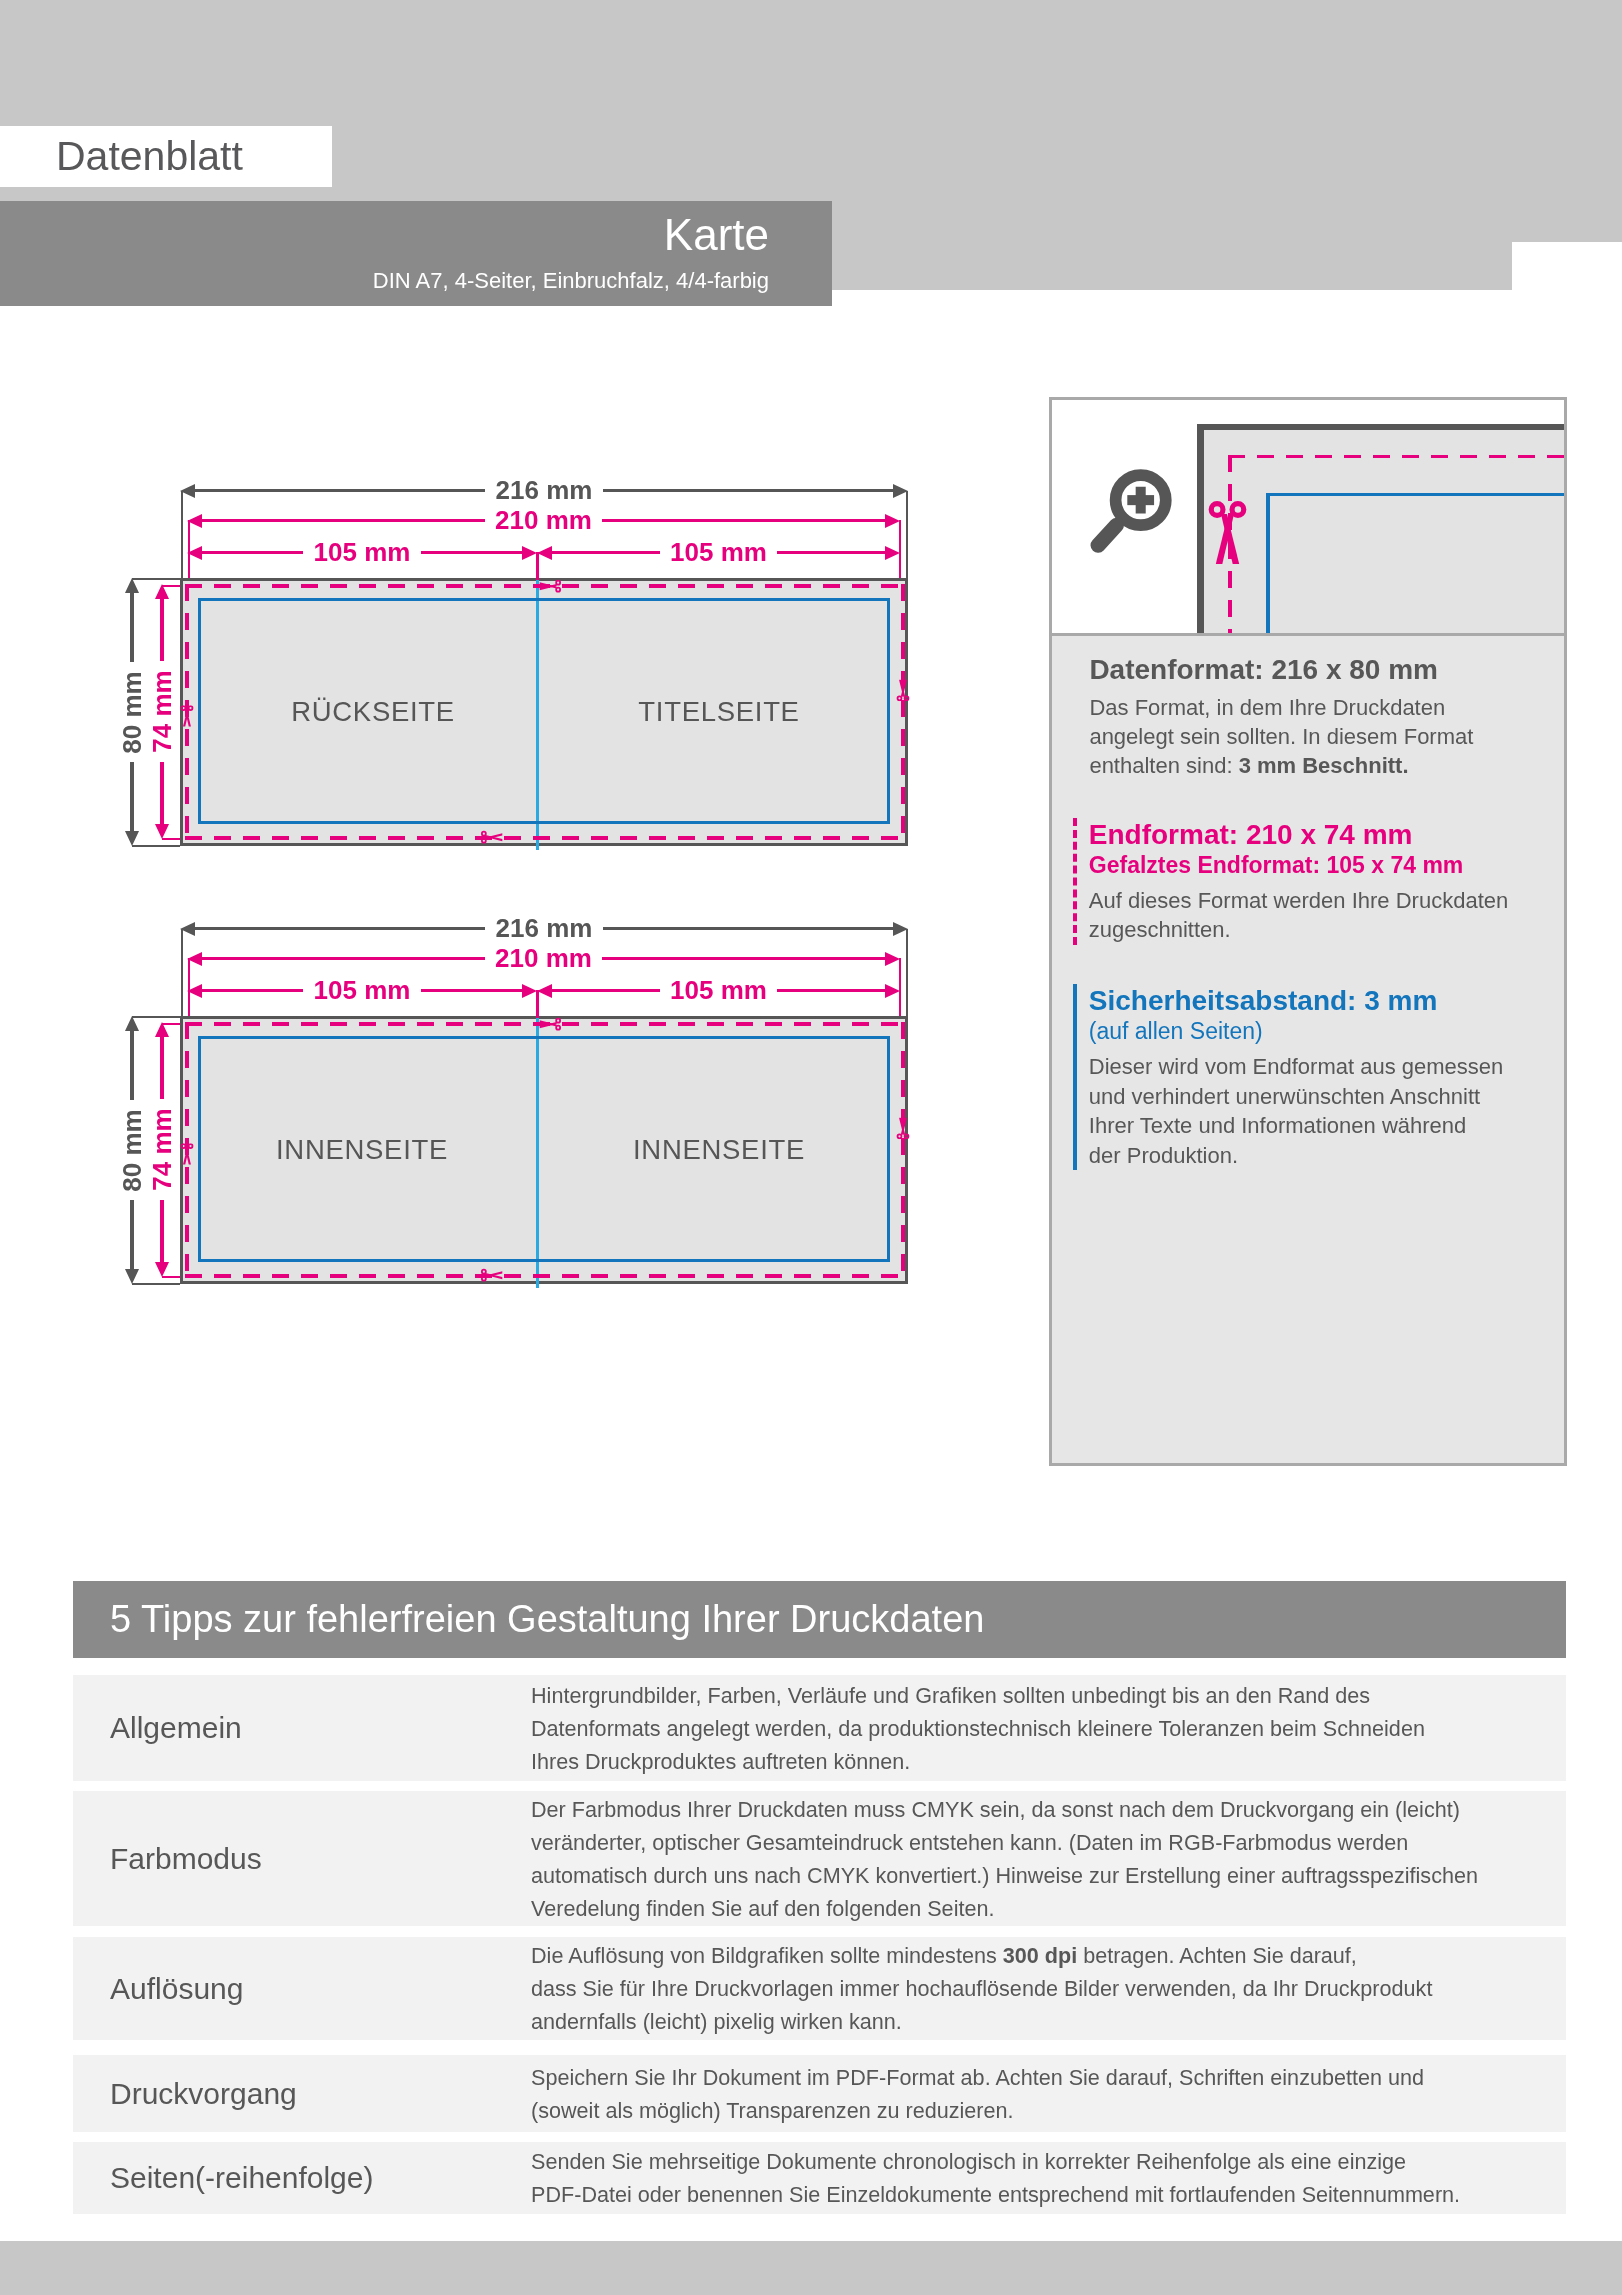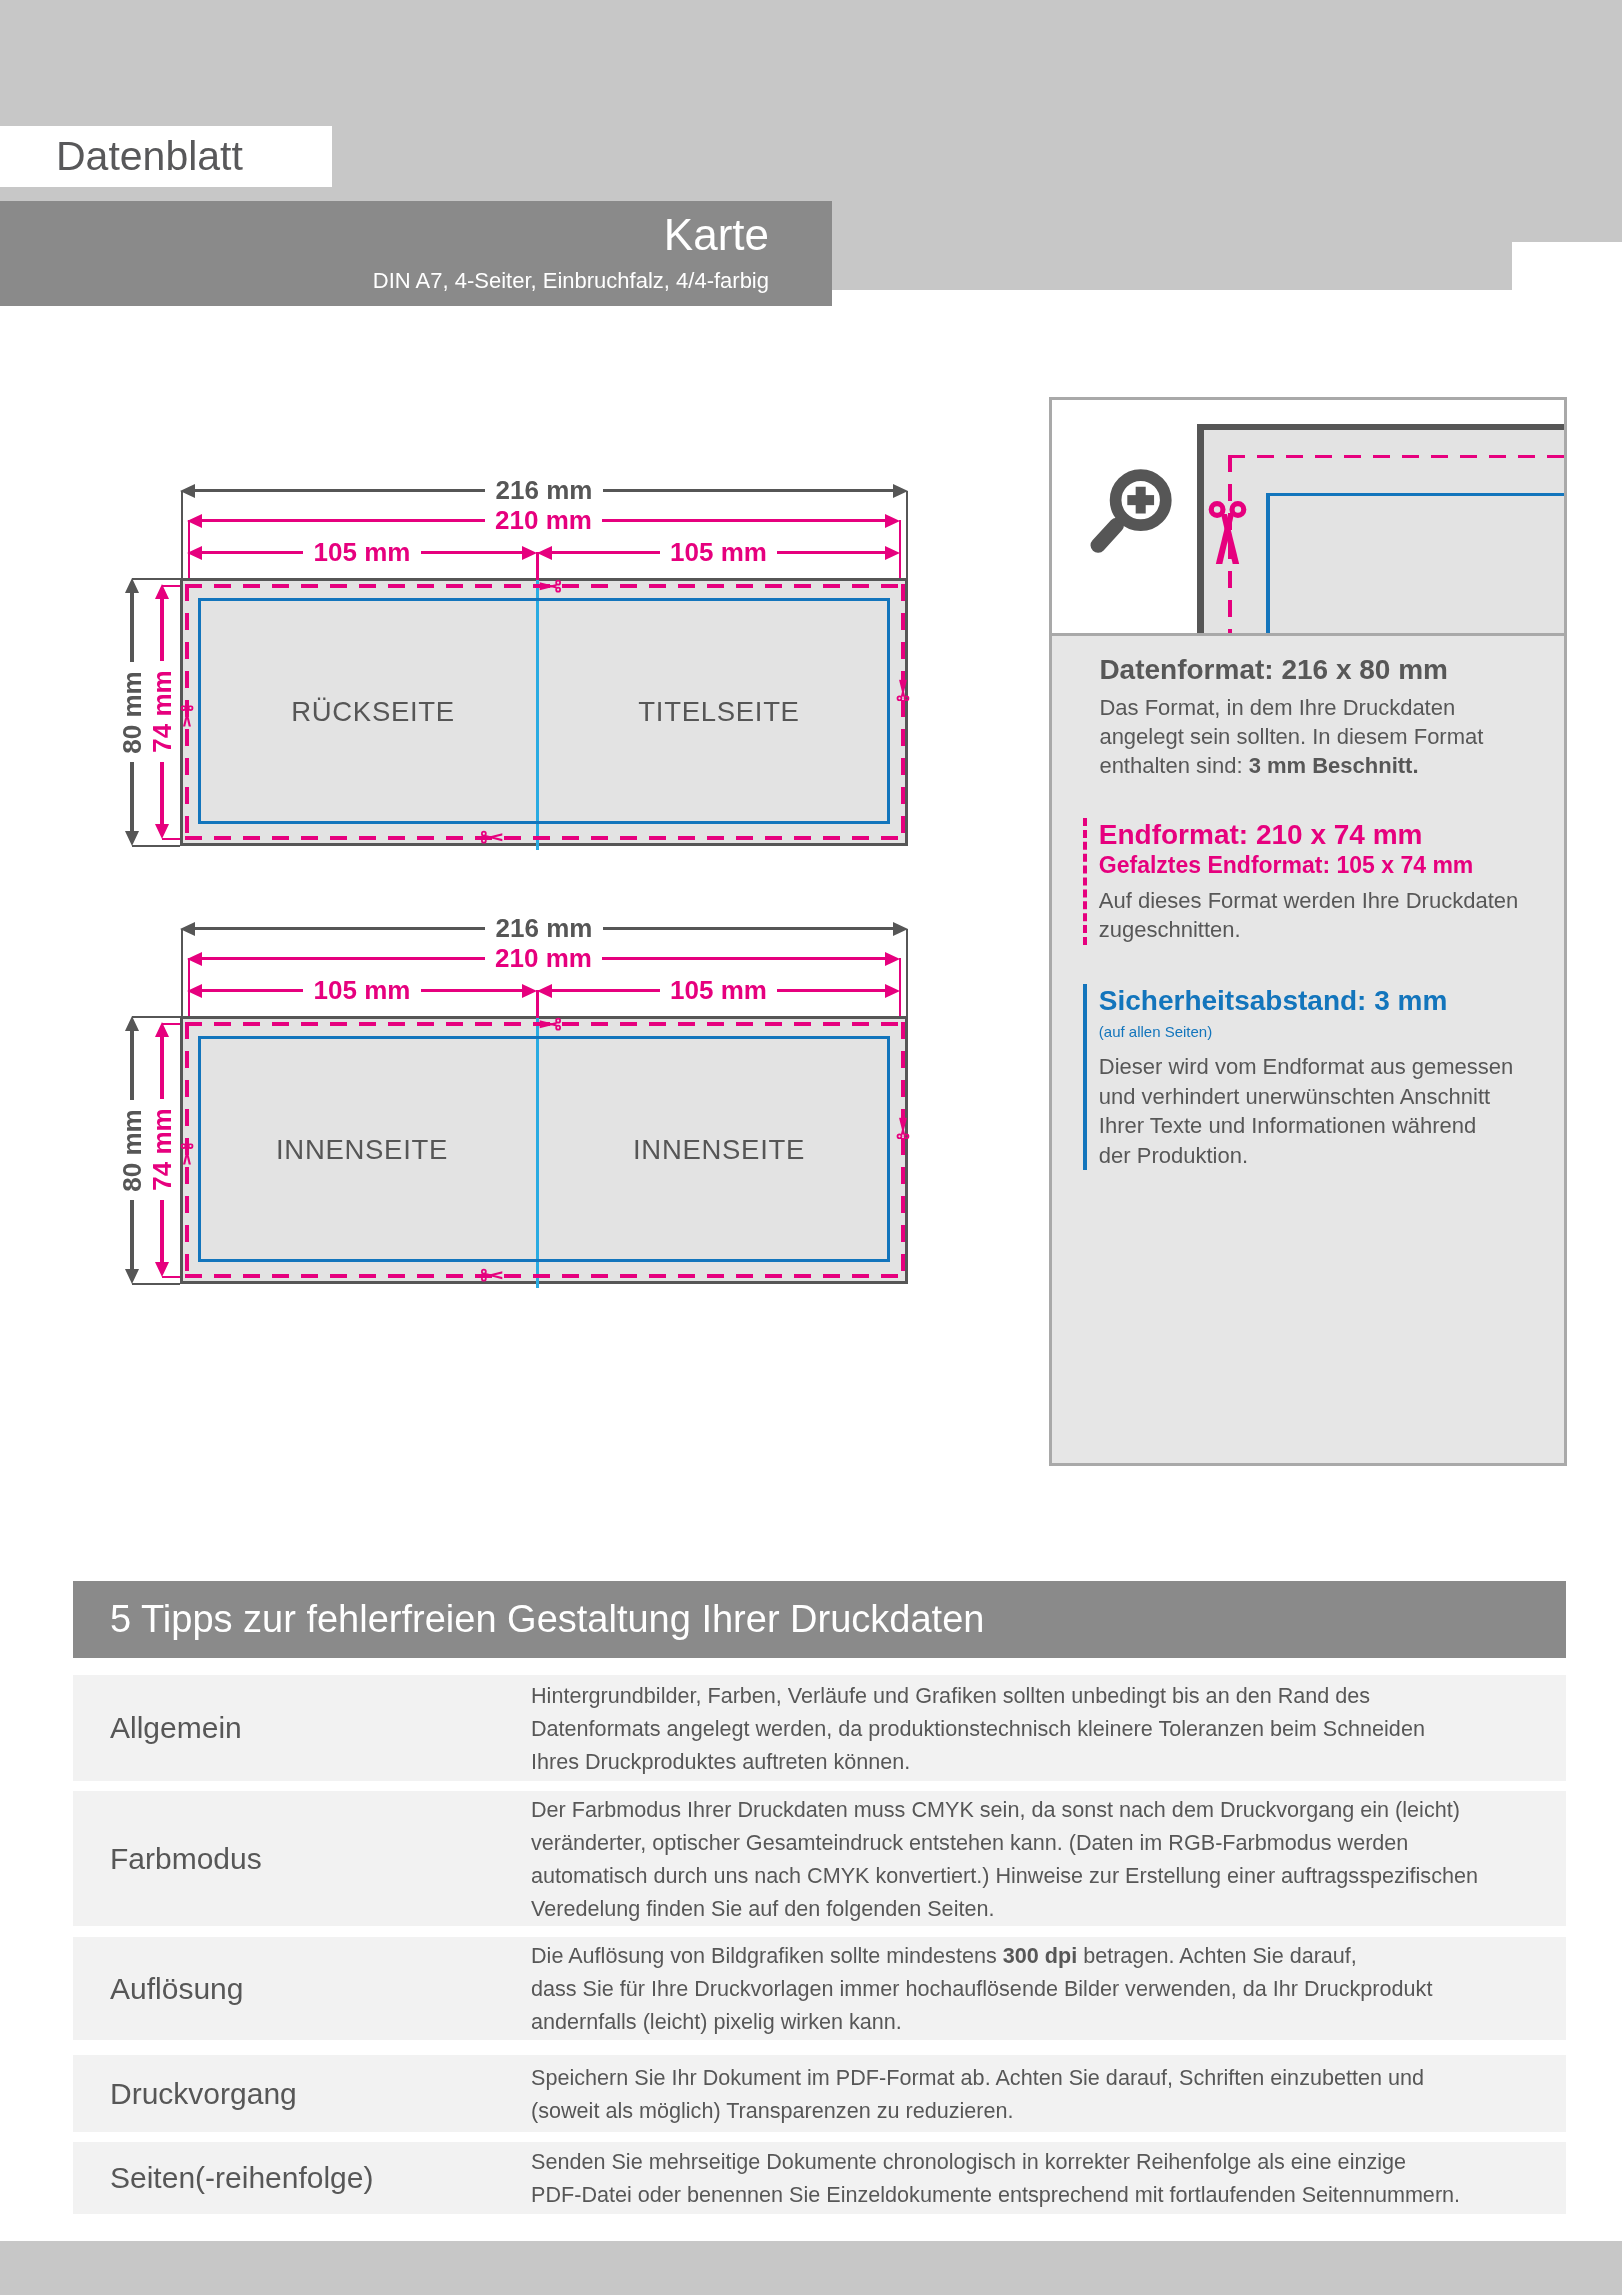--- a/index.html
+++ b/index.html
@@ -66,33 +66,33 @@
   .magnifier{position:absolute;left:36px;top:65px;width:92px;height:92px;}
   .corner{position:absolute;left:145px;top:23.6px;right:0;bottom:0;}
   .corner .fillg{position:absolute;left:6.5px;top:6.5px;right:0;bottom:0;background:#e3e3e3;}
   .corner .bv{position:absolute;left:0;top:0;width:6.5px;bottom:0;background:#565656;}
   .corner .bh{position:absolute;left:0;top:0;right:0;height:6.5px;background:#565656;}
   .corner .dh{left:31px;right:0;top:31px;}
   .corner .dv{left:31px;top:31px;bottom:0;}
   .corner .sh{position:absolute;left:69px;right:0;top:69px;height:3.9px;background:#1375bc;}
   .corner .sv{position:absolute;left:69px;top:69px;bottom:0;width:3.9px;background:#1375bc;}
 
-  .panel-body{padding:17px 25px 0 8px;margin-left:23px;}
+  .panel-body{padding:17px 25px 0 21px;}
   .panel-body h3{font-size:28px;font-weight:700;margin:0;line-height:33px;}
   .panel-body .h-dark{color:#575757;margin-left:16.4px;margin-bottom:6.5px;}
   .panel-body p{font-size:22px;line-height:29.4px;margin:0;color:#575757;}
   .panel-body .p-plain{margin-left:16.4px;}
   .panel-body .gap{margin-top:30px;}
   .sect{margin-top:37px;padding-left:11.8px;}
   .sect-end{border-left:4.6px dashed #e6007e;}
   .sect-end h3,.sect-end h4{color:#e6007e;}
   .sect-end h4{font-size:23px;font-weight:700;margin:1.3px 0 6.5px;line-height:27.5px;}
   .sect-safe{margin-top:39px;border-left:4.6px solid #1375bc;}
   .sect-safe h3{color:#1375bc;}
-  .sect-safe h4{font-size:15px;font-weight:400;color:#1375bc;margin:0 0 6.5px;line-height:29px;}
+  .sect-safe h4{font-size:23px;font-weight:400;color:#1375bc;margin:0 0 6.5px;line-height:29px;}
   .sect-falz{margin-top:35px;border-left:4.6px solid #29abe2;}
   .sect-falz h3{color:#29abe2;margin-bottom:5.2px;}
 
   
   .tips-header{left:73px;top:1581px;width:1493px;height:77px;background:#8a8a8a;
                color:#ffffff;font-size:38px;line-height:77px;padding-left:37px;box-sizing:border-box;}
   .tip-row{left:73px;width:1493px;background:#f2f2f2;display:flex;box-sizing:border-box;}
   .tip-row .rlabel{width:458px;padding-left:37px;box-sizing:border-box;
                    font-size:30px;color:#575757;display:flex;align-items:center;flex-shrink:0;}
   .tip-row .rtext{flex:1;font-size:21.6px;line-height:33px;color:#575757;

